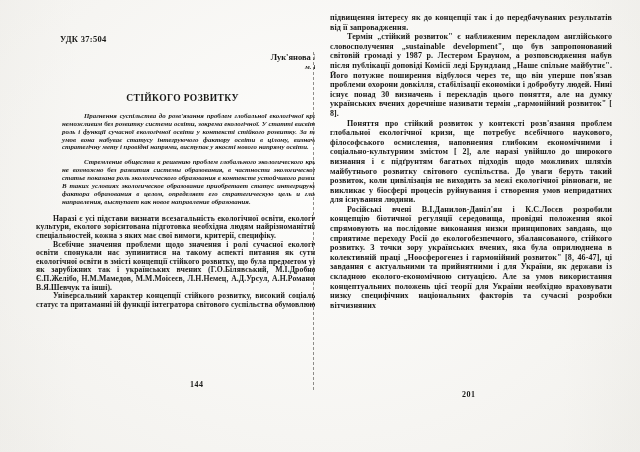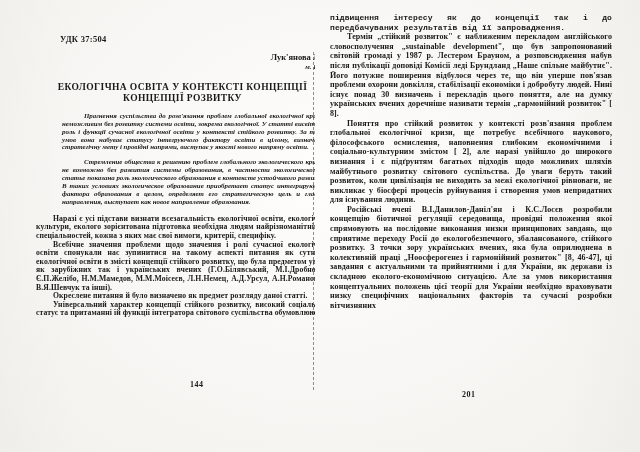--- a/index.html
+++ b/index.html
@@ -49,48 +49,47 @@
   .seam{
     position:absolute;left:313px;top:52px;height:338px;width:0;
     border-left:1px dashed rgba(55,52,48,.55);
   }
 
   
   .page-right{
     position:absolute;left:330px;top:13px;width:282px;
   }
   .page-right .body-par{font-size:8px;line-height:9.6px;}
-  .body-par.noindent{text-indent:0;font-family:Liberation Mono, monospace;}
+  .body-par.noindent{text-indent:0;}
 
   
   .pagenum{
     position:absolute;font-size:8px;font-weight:bold;letter-spacing:.5px;
   }
   .pagenum.pn-left{left:190px;top:380px;}
   .pagenum.pn-right{left:462px;top:390px;}
 </style>
 </head>
 <body>
 
 <div class="scan">
 
   <section class="page-left-clip">
     <div class="page-left-inner">
       <div class="udc">УДК 37:504</div>
       <div class="author-block">
         <div class="author">Лук'янова Л.Б</div>
         <div class="city">м. Київ</div>
       </div>
-      <h1 class="doc-title"><span>ЕКОЛОГІЧНА ОСВІТА У КОНТЕКСТІ КОНЦЕПЦІЇ</span><br><span>КОНЦЕПЦІЇ РОЗВИТКУ</span></h1>
+      <h1 class="doc-title"><br><span>СТІЙКОГО РОЗВИТКУ</span></h1>
       <p class="abstract">Прагнення суспільства до розв'язання проблем глобальної екологічної кризи є неможливим без розвитку системи освіти, зокрема екологічної. У статті висвітлено роль і функції сучасної екологічної освіти у контексті стійкого розвитку. За таких умов вона набуває статусу інтегруючого фактору освіти в цілому, визначає її стратегічну мету і провідні напрями, виступає у якості нового напряму освіти.</p>
       <p class="abstract second">Стремление общества к решению проблем глобального экологического кризиса не возможно без развития системы образования, в частности экологического. В статье показана роль экологического образования в контексте устойчивого развития. В таких условиях экологическое образование приобретает статус интегрирующего фактора образования в целом, определяет его стратегическую цель и главные направления, выступает как новое направление образования.</p>
       <div class="left-body">
         <p class="body-par">Наразі є усі підстави визнати всезагальність екологічної освіти, екологічної культури, еколого зорієнтована підготовка необхідна людям найрізноманітніших спеціальностей, кожна з яких має свої вимоги, критерії, специфіку.</p>
         <p class="body-par">Всебічне значення проблеми щодо значення і ролі сучасної екологічної освіти спонукали нас зупинитися на такому аспекті питання як сутність екологічної освіти в змісті концепції стійкого розвитку, що була предметом уваги як зарубіжних так і українських вчених (Г.О.Білявський, М.І.Дробноход, Є.П.Желібо, Н.М.Мамедов, М.М.Моісеєв, Л.Н.Немец, А.Д.Урсул, А.Н.Романович, В.Я.Шевчук та інші).</p>
-        <p class="body-par">Окреслене питання й було визначено як предмет розгляду даної статті.</p>
         <p class="body-par">Універсальний характер концепції стійкого розвитку, високий соціальний статус та притаманні їй функції інтегратора світового суспільства обумовлюють</p>
       </div>
     </div>
   </section>
 
   <div class="seam"></div>
 
   <section class="page-right">
     <p class="body-par noindent">підвищення інтересу як до концепції так і до передбачуваних результатів від її запровадження.</p>
     <p class="body-par">Термін „стійкий розвиток" є наближеним перекладом англійського словосполучення „sustainable development", що був запропонований світовій громаді у 1987 р. Лестером Брауном, а розповсюдження набув після публікації доповіді Комісії леді Брундланд „Наше спільне майбутнє". Його потужне поширення відбулося через те, що він уперше пов'язав проблеми охорони довкілля, стабілізації економіки і добробуту людей. Нині існує понад 30 визначень і перекладів цього поняття, але на думку українських вчених доречніше називати термін „гармонійний розвиток" [ 8].</p>

